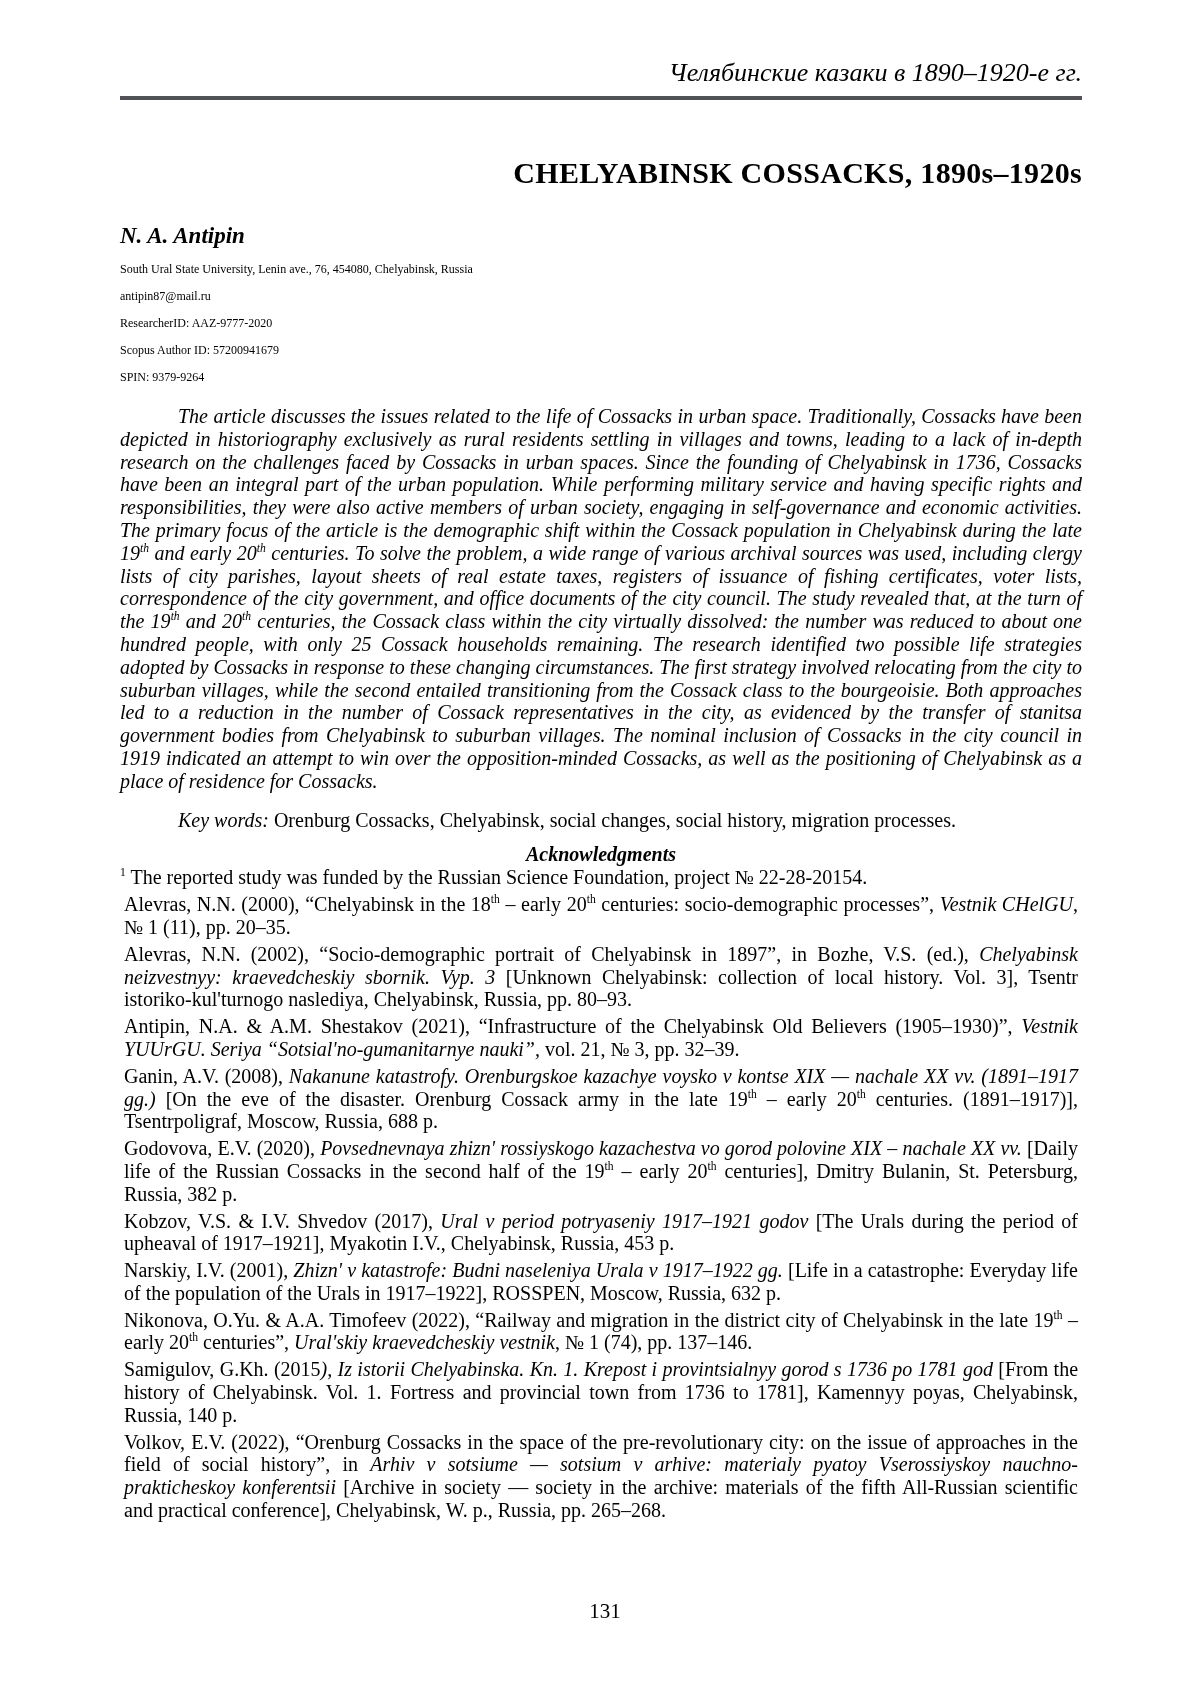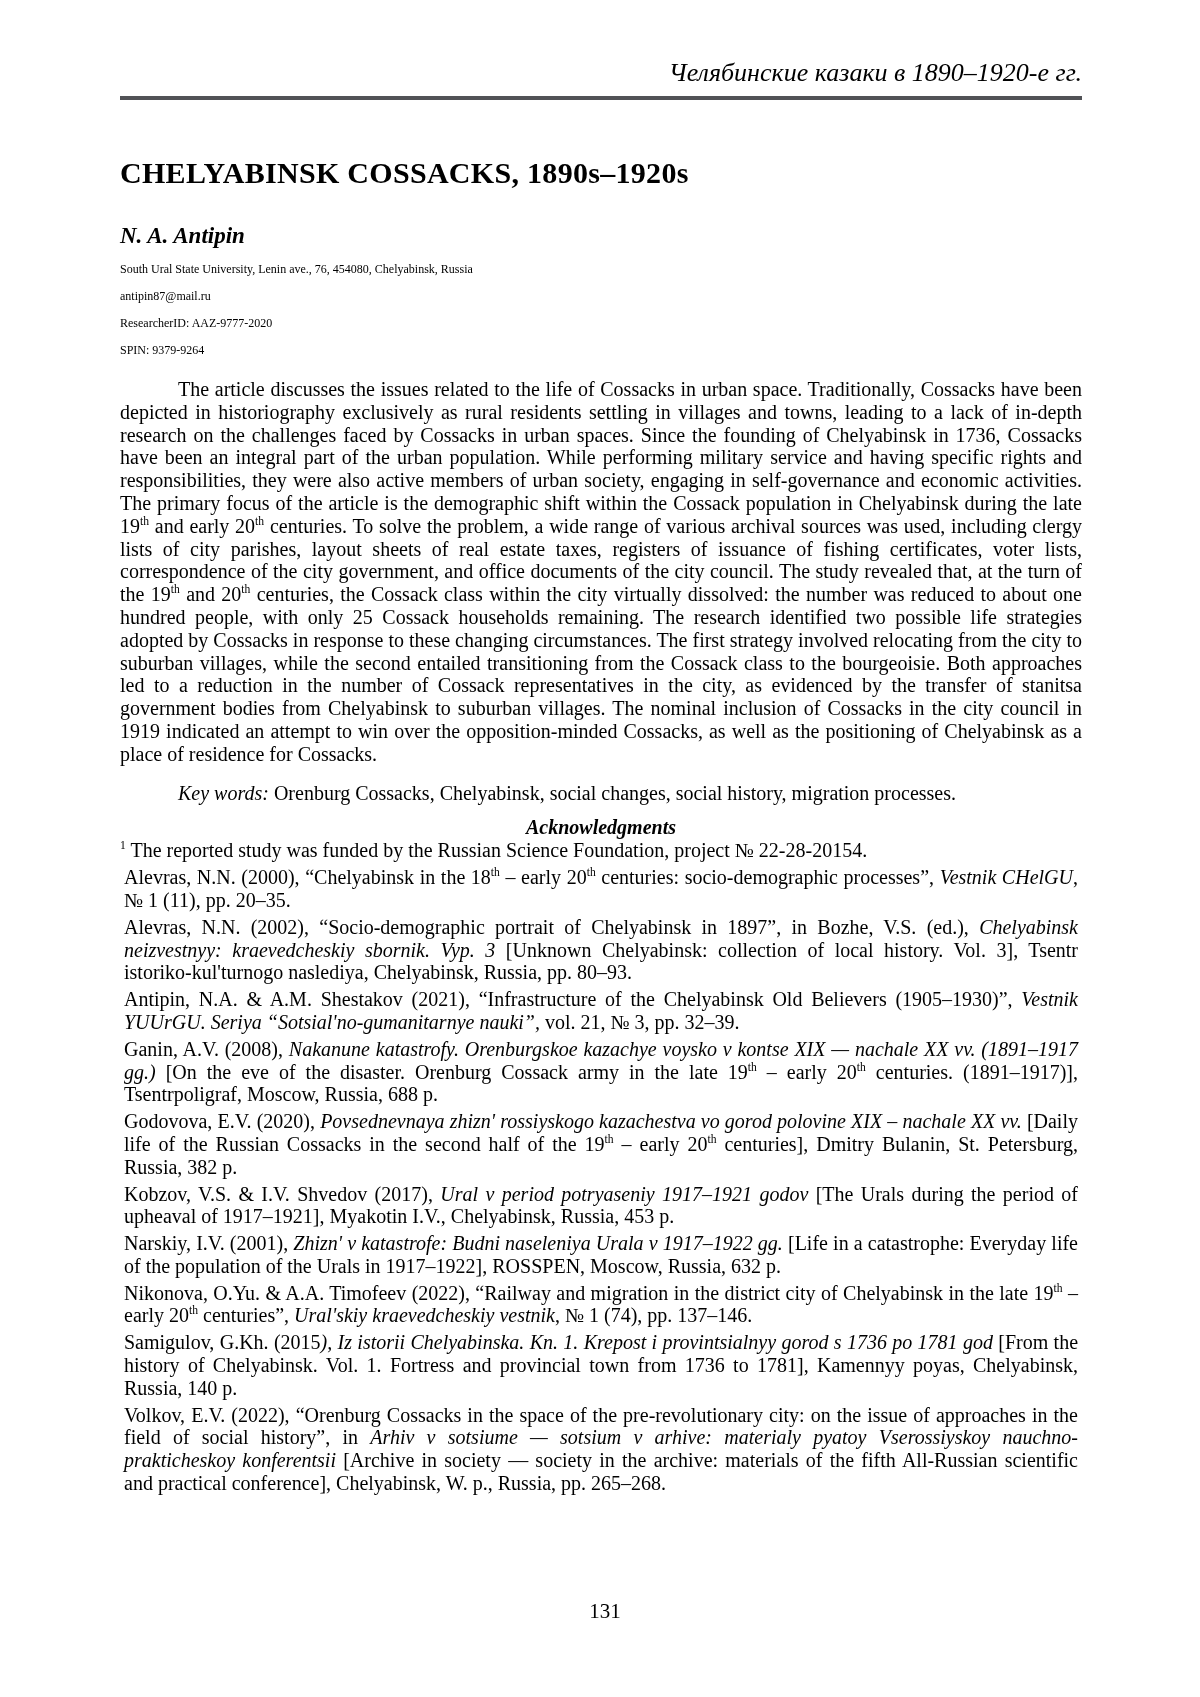--- a/index.html
+++ b/index.html
@@ -25,21 +25,21 @@
     line-height: 30px;
     font-family: "Liberation Serif", serif;
   }
   .rh-rule {
     margin-top: 8px;
     height: 4px;
     background: #515256;
   }
   .title {
     margin: 56px 0 0 0;
-    text-align: left;
+    text-align: right;
     font-size: 30px;
     line-height: 34px;
     font-weight: bold;
     letter-spacing: 0.3px;
   }
   .author {
     margin-top: 32px;
     font-size: 23px;
     line-height: 28px;
     font-weight: bold;
@@ -52,20 +52,21 @@
   }
   .body-text {
     font-size: 20px;
     line-height: 22.8px;
     text-align: justify;
     margin: 0;
   }
   .abstract {
     margin-top: 14px;
     text-indent: 58px;
+    font-style: italic;
   }
   .keywords {
     text-indent: 58px;
     margin-top: 16px;
   }
   .kw-label { font-style: italic; }
   .section-heading {
     margin: 12px 0 0 0;
     text-align: center;
     font-size: 20px;
@@ -101,20 +102,21 @@
   </header>
 
   <h1 class="title">CHELYABINSK COSSACKS, 1890s–1920s</h1>
 
   <div class="author">N. A. Antipin</div>
 
   <div class="meta">
     <div>South Ural State University, Lenin ave., 76, 454080, Chelyabinsk, Russia</div>
     <div>antipin87@mail.ru</div>
     <div>ResearcherID: AAZ-9777-2020</div>
+    <div>Scopus Author ID: 57200941679</div>
     <div>SPIN: 9379-9264</div>
   </div>
 
   <p class="abstract body-text">The article discusses the issues related to the life of Cossacks in urban space. Traditionally, Cossacks have been depicted in historiography exclusively as rural residents settling in villages and towns, leading to a lack of in-depth research on the challenges faced by Cossacks in urban spaces. Since the founding of Chelyabinsk in 1736, Cossacks have been an integral part of the urban population. While performing military service and having specific rights and responsibilities, they were also active members of urban society, engaging in self-governance and economic activities. The primary focus of the article is the demographic shift within the Cossack population in Chelyabinsk during the late 19<sup>th</sup> and early 20<sup>th</sup> centuries. To solve the problem, a wide range of various archival sources was used, including clergy lists of city parishes, layout sheets of real estate taxes, registers of issuance of fishing certificates, voter lists, correspondence of the city government, and office documents of the city council. The study revealed that, at the turn of the 19<sup>th</sup> and 20<sup>th</sup> centuries, the Cossack class within the city virtually dissolved: the number was reduced to about one hundred people, with only 25 Cossack households remaining. The research identified two possible life strategies adopted by Cossacks in response to these changing circumstances. The first strategy involved relocating from the city to suburban villages, while the second entailed transitioning from the Cossack class to the bourgeoisie. Both approaches led to a reduction in the number of Cossack representatives in the city, as evidenced by the transfer of stanitsa government bodies from Chelyabinsk to suburban villages. The nominal inclusion of Cossacks in the city council in 1919 indicated an attempt to win over the opposition-minded Cossacks, as well as the positioning of Chelyabinsk as a place of residence for Cossacks.</p>
 
   <p class="keywords body-text">
     <span class="kw-label">Key words:</span>
     <span>Orenburg Cossacks, Chelyabinsk, social changes, social history, migration processes.</span>
   </p>
 

